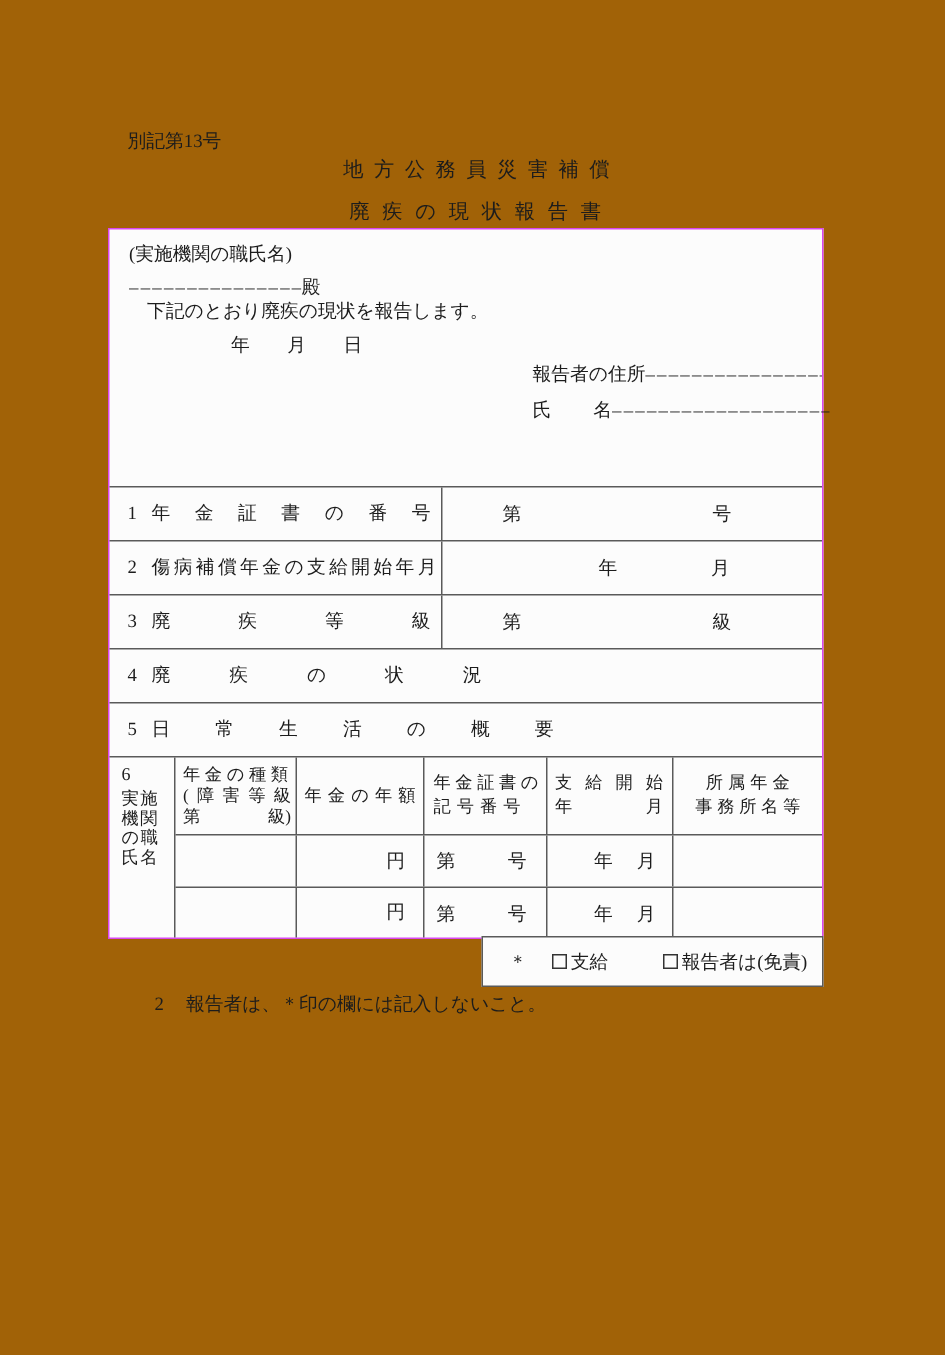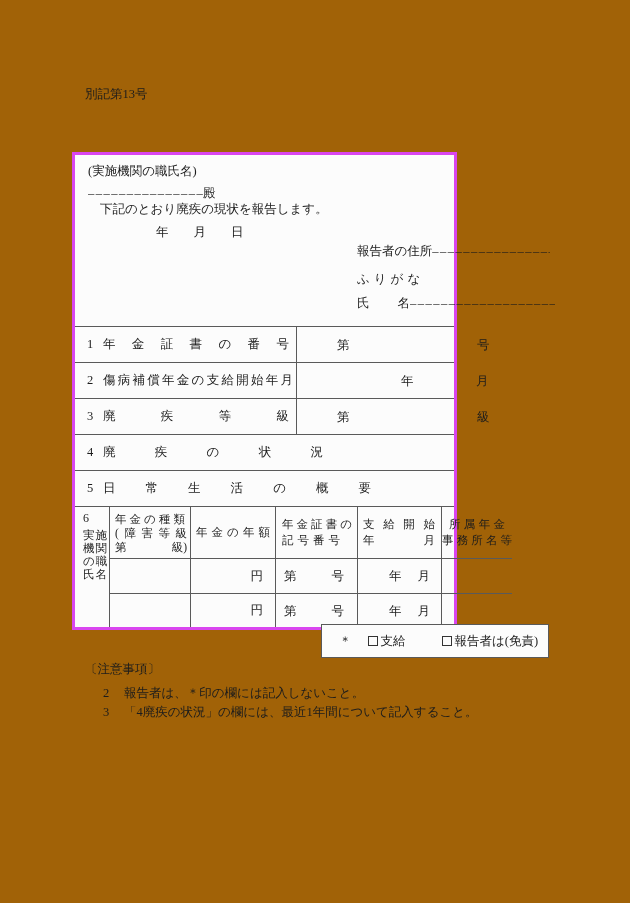--- a/index.html
+++ b/index.html
@@ -8,21 +8,21 @@
     position:relative; width:630px; height:903px; margin:0 auto;
     background:#a16207; color:#1c1c1c;
     font-family:"Liberation Serif","DejaVu Serif",serif;
     font-size:12.5px; overflow:hidden;
   }
   .form-number { position:absolute; left:85px; top:86px; font-size:12.5px; }
   .title { position:absolute; left:0; width:100%; text-align:center; font-size:13.5px; padding-left:12px; }
   .title1 { top:104px; letter-spacing:7px; }
   .title2 { top:132px; letter-spacing:8.5px; }
 
-  .main-table { position:absolute; left:72px; top:152px; width:385px; border:3px solid #d946ef; background:#fcfcfc; }
+  .main-table { position:absolute; left:72px; top:152px; width:477px; border:1px solid #d946ef; background:#fcfcfc; }
 
   
   .head-section { position:relative; height:171px; }
   .agency    { position:absolute; left:13px; top:8px; }
   .dono-line { position:absolute; left:13px; top:27px; white-space:nowrap; }
   .blank { display:inline-block; overflow:hidden; white-space:nowrap; letter-spacing:1.5px; vertical-align:baseline; }
   .blank-agency { width:115px; }
   .statement { position:absolute; left:25px; top:46px; }
   .date-line { position:absolute; left:81px; top:69px; display:flex; gap:25px; }
   .reporter  { position:absolute; left:282px; top:85px; width:190px; }
@@ -82,35 +82,36 @@
   .notes-title { margin-bottom:4px; }
   .note-item { margin-left:27px; text-indent:-9px; }
   .note-num { display:inline-block; width:21px; text-indent:0; }
 </style>
 </head>
 <body>
 
 <div class="page">
 
   <div class="form-number">別記第13号</div>
+  <div class="title title1">地方公務員災害補償</div>
+  <div class="title title2">廃疾の現状報告書</div>
 
   <div class="main-table">
 
     <div class="head-section">
       <div class="agency">(実施機関の職氏名)</div>
       <div class="dono-line"><span class="blank blank-agency">______________________</span><span>殿</span></div>
       <div class="statement">下記のとおり廃疾の現状を報告します。</div>
       <div class="date-line">
         <span>年</span>
         <span>月</span>
         <span>日</span>
       </div>
       <div class="reporter">
         <div class="addr-line"><span>報告者の住所</span><span class="blank blank-addr">______________________</span></div>
-        <div class="furigana">ふりがな</div>
         <div class="name-line"><span>氏</span><span class="name-second">名</span><span class="blank blank-name">______________________</span></div>
       </div>
     </div>
 
     <div class="item-row">
       <div class="label-cell">
         <span class="row-no">1</span>
         <span class="lbl spread w186">
             <span>年</span>
             <span>金</span>
@@ -309,18 +310,16 @@
 
   <div class="ast-box">
     <span class="marker">＊</span>
     <span class="cb"></span>
     <span>支給</span>
     <span class="cb cb2"></span>
     <span>報告者は(免責)</span>
   </div>
 
   <div class="notes">
-    <div class="notes-title">〔注意事項〕</div>
     <div class="note-item"><span class="note-num">2</span><span class="note-text">報告者は、＊印の欄には記入しないこと。</span></div>
-    <div class="note-item"><span class="note-num">3</span><span class="note-text">「4廃疾の状況」の欄には、最近1年間について記入すること。</span></div>
   </div>
 
 </div>
 
 </body></html>

